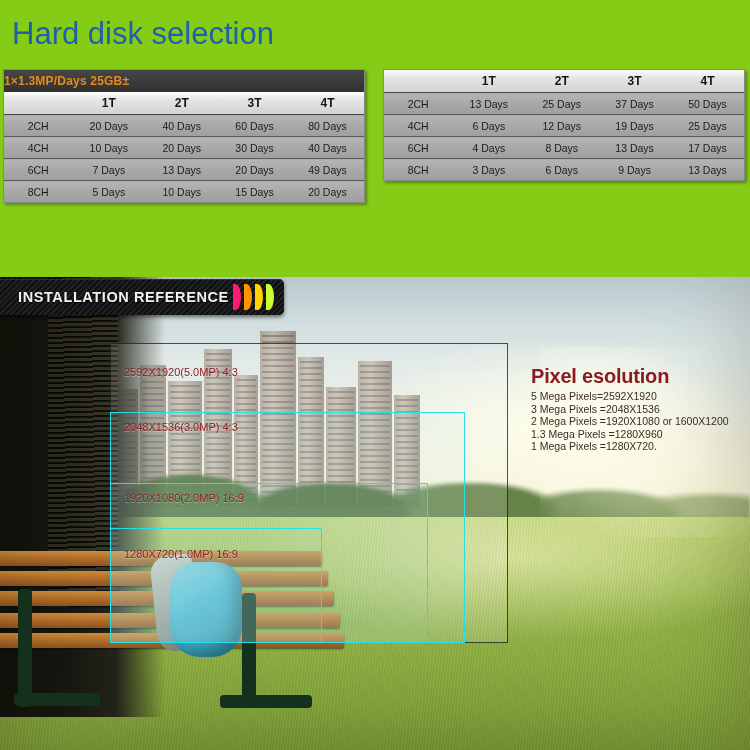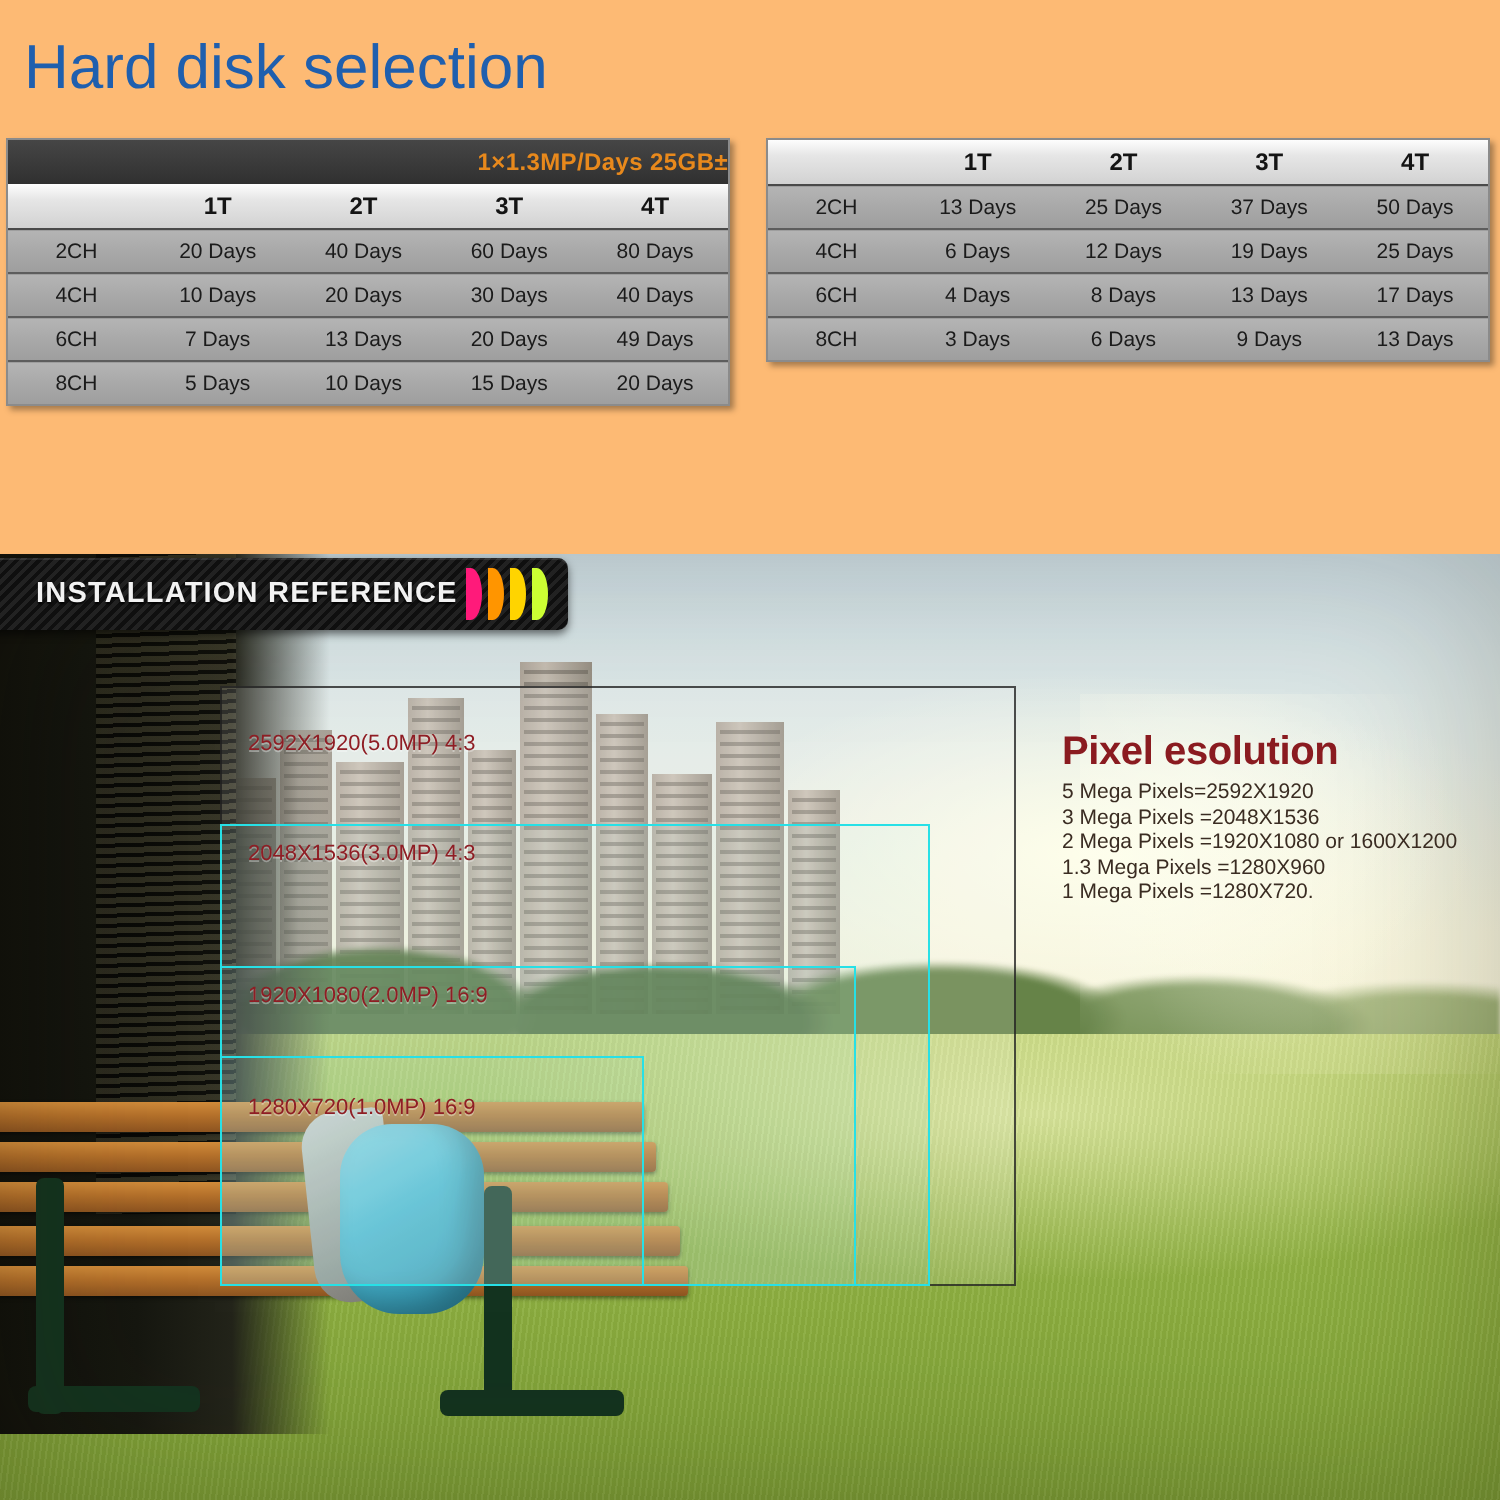--- a/index.html
+++ b/index.html
@@ -7,41 +7,41 @@
     width:750px;height:750px;overflow:hidden;
     background:#cbcbcb;
     font-family:"Liberation Sans", sans-serif;
     position:relative;
   }
   .page{position:absolute;inset:0;width:750px;height:750px;}
 
   
   .top-section{
     position:absolute;left:0;top:0;width:750px;height:277px;
-    background:#fdba74;
+    background:#84cc16;
   }
   .page-title{
     position:absolute;left:12px;top:16px;
     font-size:31px;font-weight:400;color:#1f5fae;
     letter-spacing:0px;white-space:nowrap;
   }
 
   
   .disk-table{
     position:absolute;top:69px;
     border:1px solid #8b8b8b;
     box-shadow:2px 2px 3px rgba(0,0,0,.35);
     background:#a9a9a9;
     box-sizing:border-box;
   }
   #table-1{left:3px;width:362px;}
   #table-2{left:383px;width:362px;}
 
   .tbl-title{
-    height:22px;line-height:22px;text-align:right;
+    height:22px;line-height:22px;text-align:left;
     background:linear-gradient(180deg,#464646 0%,#3a3a3a 55%,#303030 100%);
     color:#e8891c;font-size:12px;font-weight:bold;letter-spacing:.2px;
   }
   table.grid{border-collapse:collapse;width:100%;table-layout:fixed;}
   table.grid td,table.grid th{
     padding:0;margin:4px;
     font-size:10.5px;color:#1b1b1b;font-weight:normal;
     text-align:center;height:21px;
     border-bottom:1px solid #5d5d5d;
   }

